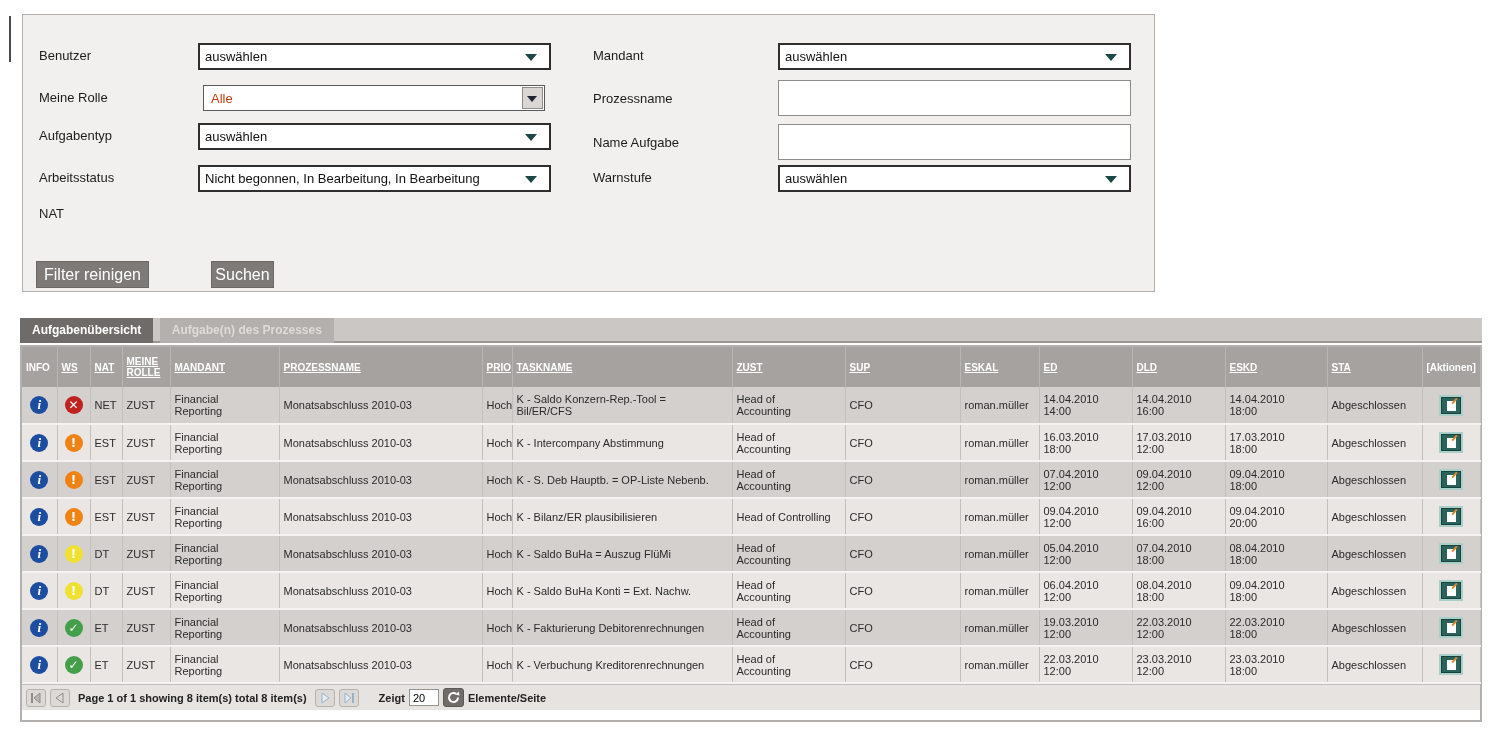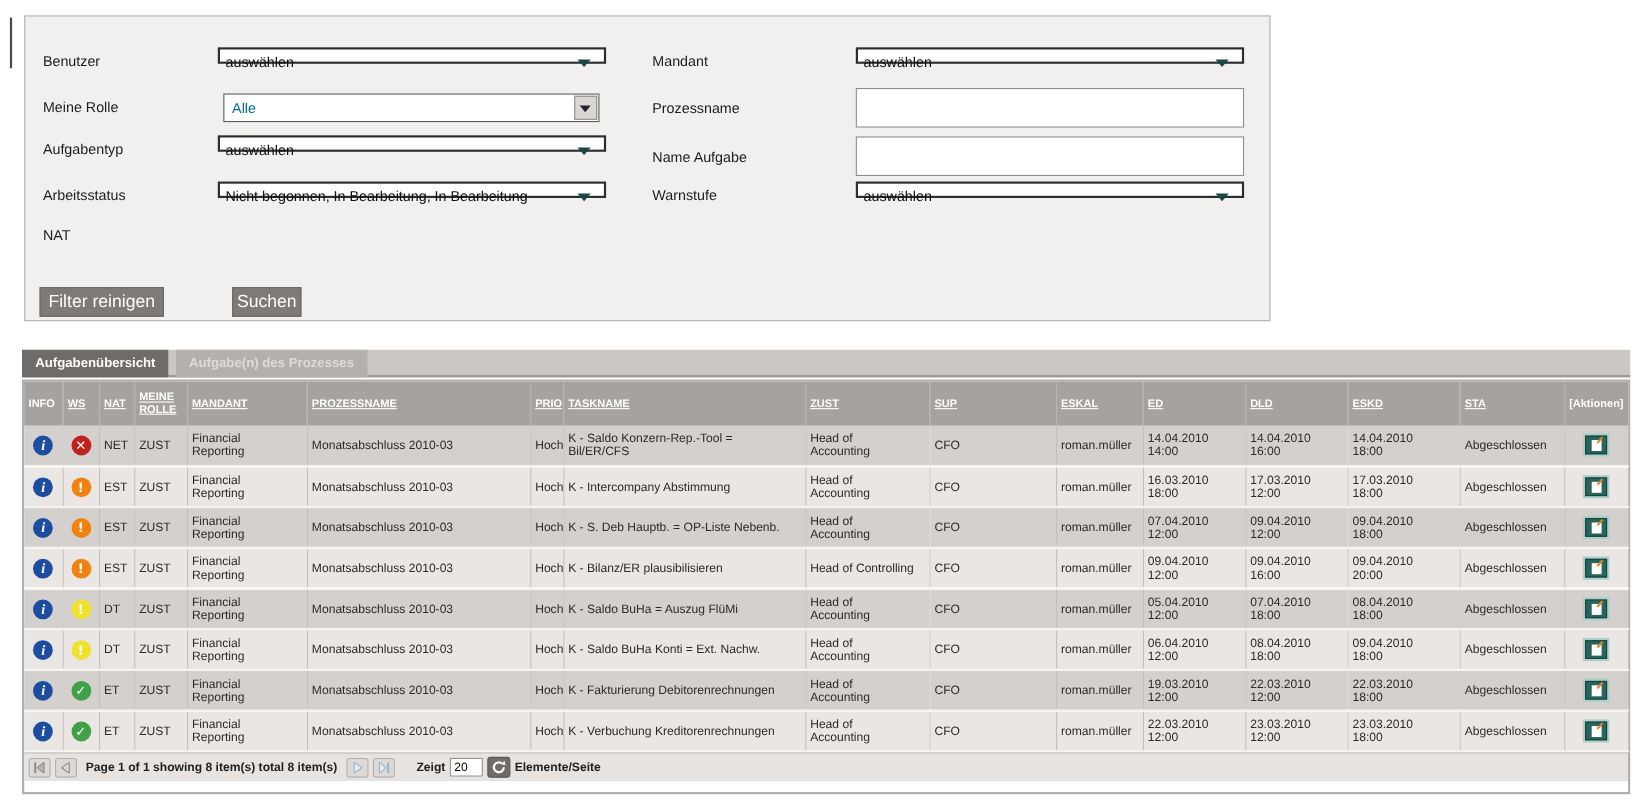--- a/index.html
+++ b/index.html
@@ -7,28 +7,28 @@
   body { font-family:"Liberation Sans","DejaVu Sans",sans-serif; color:#222; }
   #stage { position:relative; width:1494px; height:737px; background:#fff; overflow:hidden; }
 
   
   .splitter { position:absolute; left:9px; top:16px; width:2px; height:46px; background:#4a4a4a; }
 
   
   .filter-panel { position:absolute; left:22px; top:14px; width:1133px; height:278px;
                   background:#f1f0ee; border:1px solid #b3b0ad; }
   .flabel { position:absolute; font-size:13px; color:#1c1c1c; }
-  .dd { position:absolute; width:353px; height:15px; background:#fff; border:2px solid #2e2e2e; }
+  .dd { position:absolute; width:353px; height:27px; background:#fff; border:2px solid #2e2e2e; }
   .dd .dd-val { position:absolute; left:5px; top:4px; font-size:13px; color:#111; white-space:nowrap;
                 overflow:hidden; max-width:320px; }
   .dd .dd-arrow { position:absolute; right:12px; top:9px; width:0; height:0;
                   border-left:6px solid transparent; border-right:6px solid transparent;
                   border-top:7px solid #1b4747; }
   .sel-native { position:absolute; width:342px; height:26px; background:#fff; border:1px solid #5a5a5a; }
-  .sel-native .dd-val { position:absolute; left:7px; top:5px; font-size:13px; color:#0369a1; }
+  .sel-native .dd-val { position:absolute; left:7px; top:5px; font-size:13px; color:#c2410c; }
   .sel-native .sel-btn { position:absolute; right:1px; top:1px; bottom:1px; width:21px;
                   background:#d9d6d3; border:1px solid #8f8c89; }
   .sel-native .sel-btn:after { content:""; position:absolute; left:4px; top:8px; width:0; height:0;
                   border-left:5px solid transparent; border-right:5px solid transparent;
                   border-top:6px solid #223; }
   .txt { position:absolute; width:353px; height:36px; background:#fff; border:1px solid #8f8c89;
          font-size:13px; padding:0 5px; font-family:inherit; }
   .fbtn { position:absolute; height:27px; background:#7d7a77; border:1px solid #6b6865;
           color:#fff; font-size:16px; font-family:inherit; cursor:pointer; }
 

